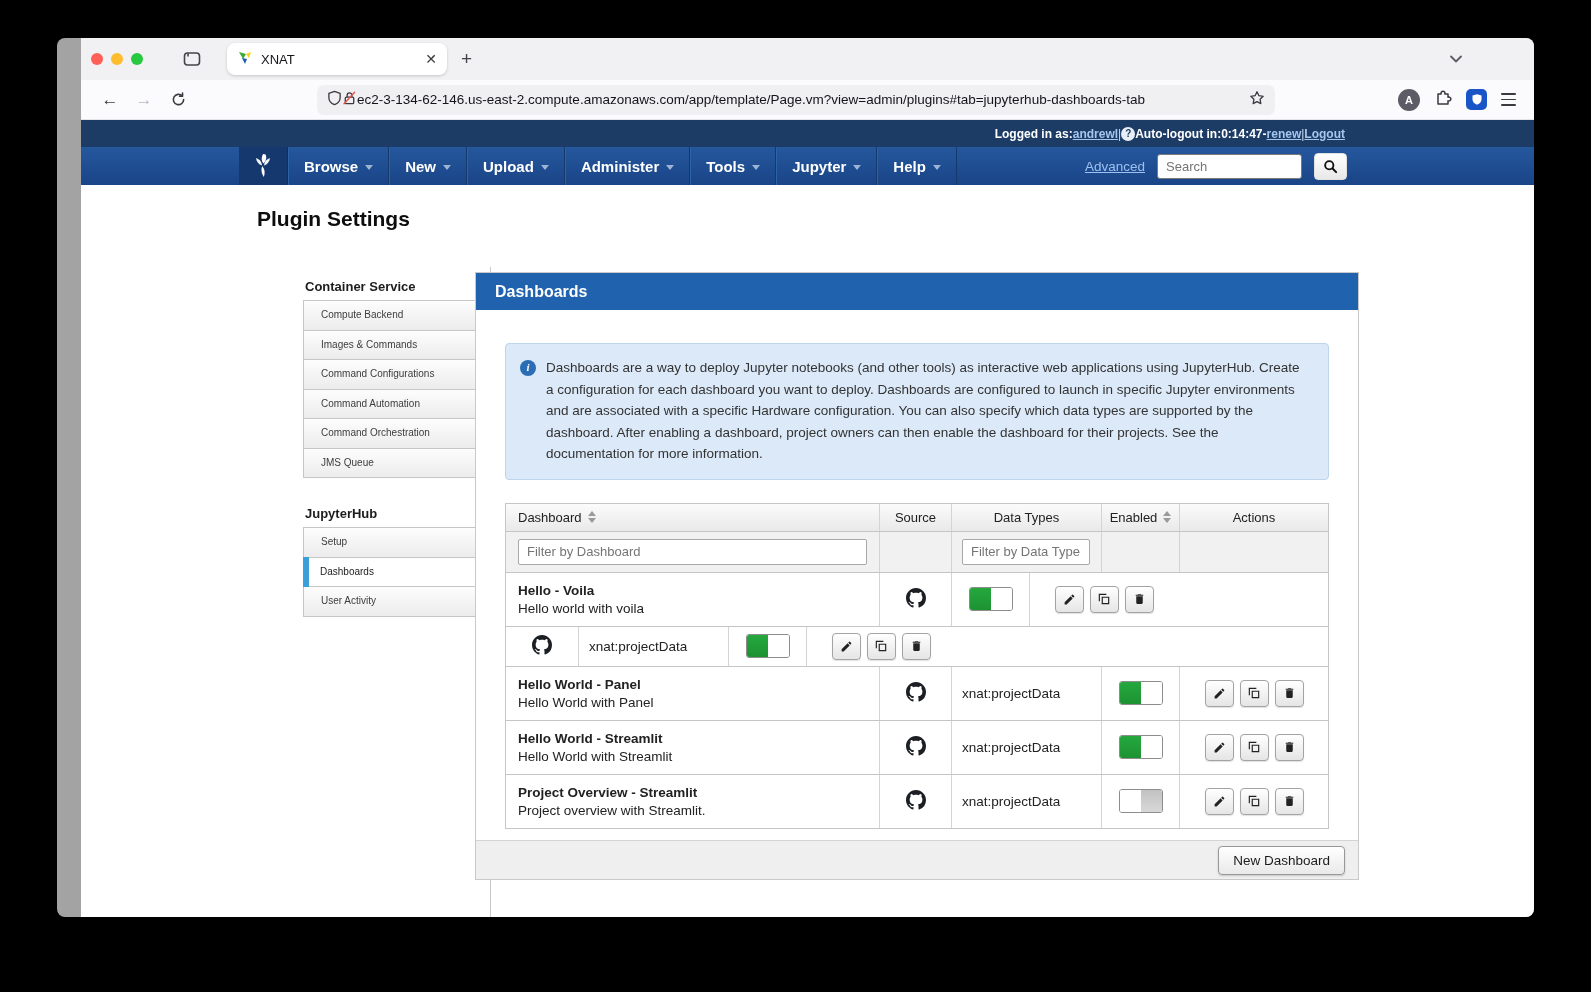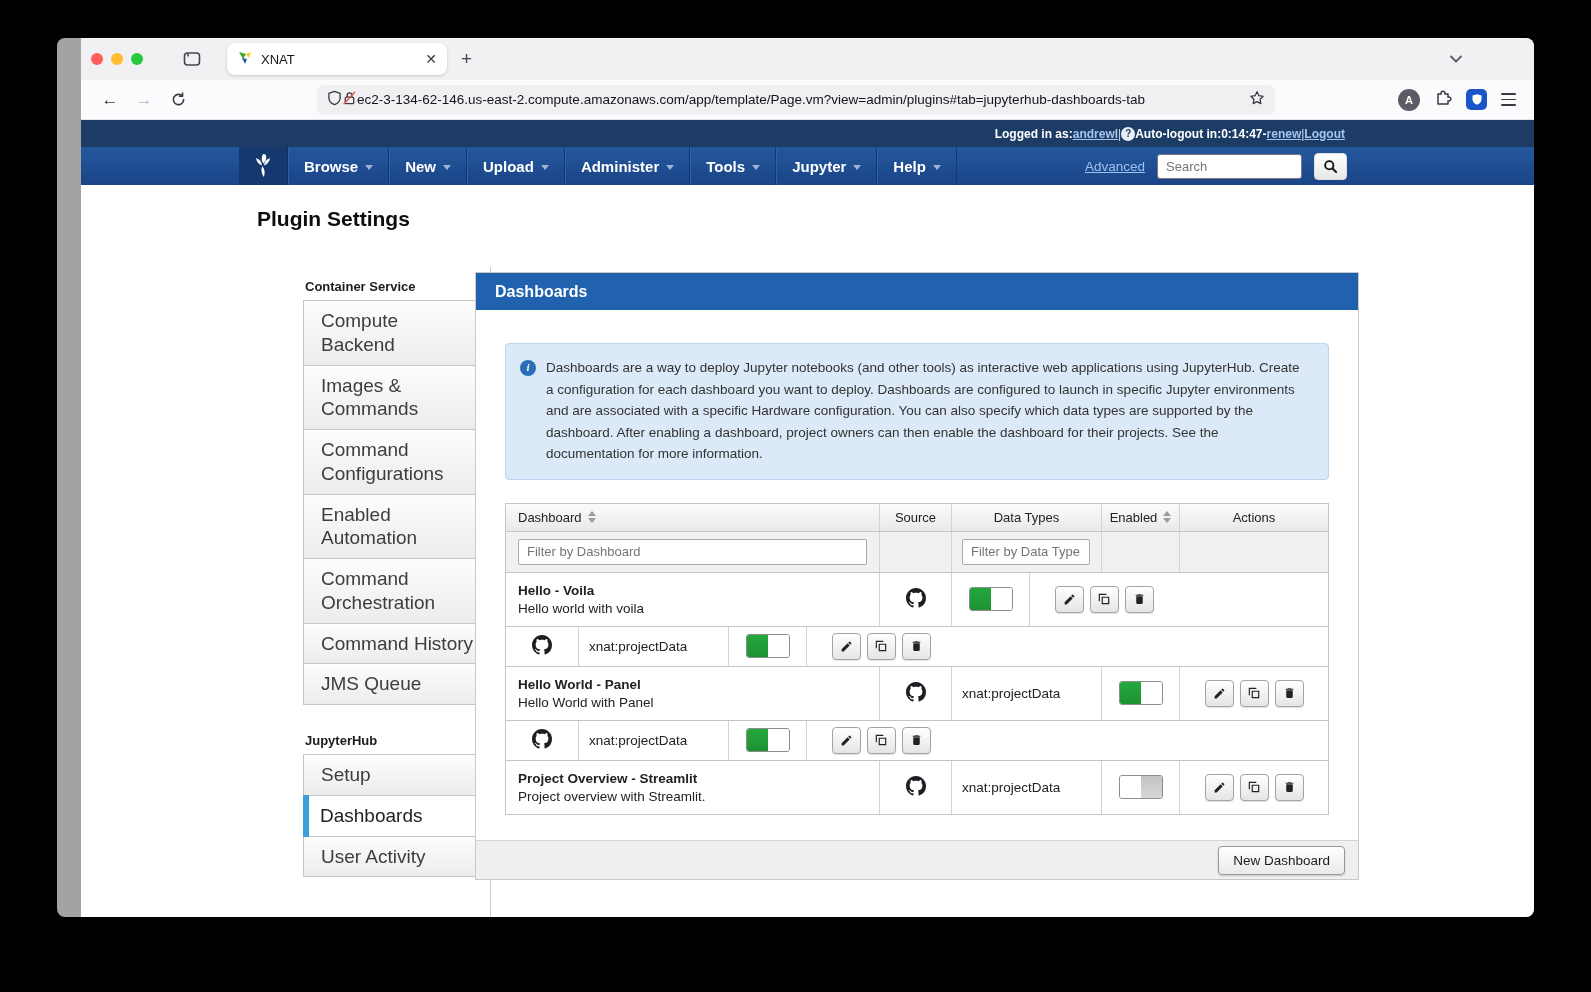--- a/index.html
+++ b/index.html
@@ -60,21 +60,21 @@
   .search-btn { width:33px; height:27px; background:linear-gradient(#fff,#e8e8e8); border:1px solid #e0e0e0;
     border-radius:4px; display:flex; align-items:center; justify-content:center; }
 
   
   .content { flex:1; position:relative; background:#fff; overflow:hidden; }
   .page-title { position:absolute; left:176px; top:22px; font-size:21px; font-weight:bold; color:#0d0d0d; }
 
   .sidebar { position:absolute; left:176px; top:82px; width:188px; bottom:0; border-right:1px solid #c9c9c9; padding-top:12px;margin-left:46px; }
   .side-heading { font-size:13px; font-weight:bold; color:#1c1c1c; margin:0 0 7px 2px; }
   .side-heading.later { margin-top:28px; }
-  .side-item { width:187px; padding:8px 12px 8px 17px; font-size:19px; color:#3d3d3d; line-height:1.25;
+  .side-item { width:187px; padding:8px 12px 8px 17px; font-size:10px; color:#3d3d3d; line-height:1.25;
     background:linear-gradient(#fdfdfd,#ececec); border:1px solid #c6c6c6; margin-top:-1px; cursor:pointer; }
   .side-item.selected { background:#fff; border-left:none; padding-left:17px; position:relative; color:#222; }
   .side-item.selected::before { content:""; position:absolute; left:0; top:-1px; bottom:-1px; width:6px; background:#3b9fd9; }
 
   .panel { position:absolute; left:394px; top:87px; width:884px; height:608px; border:1px solid #c9c9c9;
     display:flex; flex-direction:column; background:#fff; }
   .panel-header { height:37px; flex:none; background:#2062ad; color:#fff; font-size:16px; font-weight:bold;
     display:flex; align-items:center; padding-left:19px; }
   .panel-body { flex:1; padding:33px 29px 0; }
 
@@ -271,23 +271,22 @@
   </div>
 
   <div class="content">
     <div class="page-title">Plugin Settings</div>
 
     <div class="sidebar">
       <div class="side-heading">Container Service</div>
       <div class="side-item">Compute Backend</div>
       <div class="side-item">Images &amp; Commands</div>
       <div class="side-item">Command Configurations</div>
-      <div class="side-item">Enabled Automation</div>
+      <div class="side-item">Command Automation</div>
       <div class="side-item">Command Orchestration</div>
-      <div class="side-item">Command History</div>
       <div class="side-item">JMS Queue</div>
       <div class="side-heading later">JupyterHub</div>
       <div class="side-item">Setup</div>
       <div class="side-item selected">Dashboards</div>
       <div class="side-item">User Activity</div>
     </div>
 
     <div class="panel">
       <div class="panel-header">Dashboards</div>
       <div class="panel-body">
@@ -442,20 +441,24 @@
                   </svg>
                 </span>
     <span class="abtn">
                   <svg width="13" height="14" viewBox="0 0 24 24">
                     <path fill="#222" d="M6 19c0 1.1.9 2 2 2h8c1.1 0 2-.9 2-2V7H6v12zM19 4h-3.5l-1-1h-5l-1 1H5v2h14V4z"></path>
                   </svg>
                 </span>
   </div>
 </div>
           <div class="trow">
+  <div class="cell c1 data">
+    <span class="row-name">Hello World - Streamlit</span>
+    <span class="row-desc">Hello World with Streamlit</span>
+  </div>
   <div class="cell c2">
     <span>
       <svg width="20" height="20" viewBox="0 0 16 16">
                     <path fill="#1b1f23" d="M8 0C3.58 0 0 3.58 0 8c0 3.54 2.29 6.53 5.47 7.59.4.07.55-.17.55-.38 0-.19-.01-.82-.01-1.49-2.01.37-2.53-.49-2.69-.94-.09-.23-.48-.94-.82-1.13-.28-.15-.68-.52-.01-.53.63-.01 1.08.58 1.23.82.72 1.21 1.87.87 2.33.66.07-.52.28-.87.51-1.07-1.78-.2-3.64-.89-3.64-3.95 0-.87.31-1.59.82-2.15-.08-.2-.36-1.02.08-2.12 0 0 .67-.21 2.2.82.64-.18 1.32-.27 2-.27s1.36.09 2 .27c1.53-1.04 2.2-.82 2.2-.82.44 1.1.16 1.92.08 2.12.51.56.82 1.27.82 2.15 0 3.07-1.87 3.75-3.65 3.95.29.25.54.73.54 1.48 0 1.07-.01 1.93-.01 2.2 0 .21.15.46.55.38A8.01 8.01 0 0016 8c0-4.42-3.58-8-8-8z"></path>
                   </svg>
     </span>
   </div>
   <div class="cell c3">
                 <span class="types">xnat:projectData</span>
               </div>

